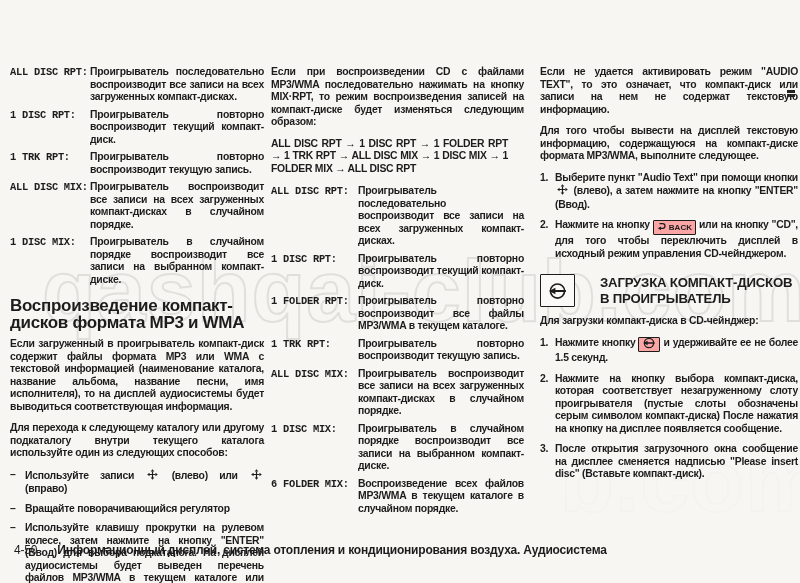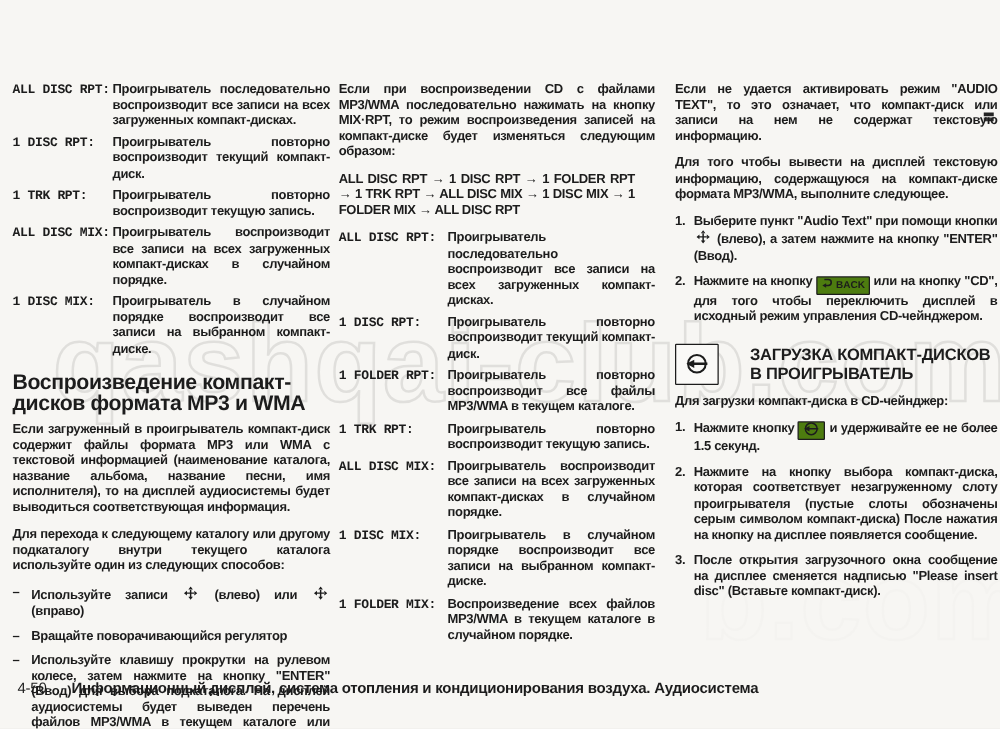--- a/index.html
+++ b/index.html
@@ -19,21 +19,21 @@
   .heading-l1{font-size:17px;line-height:16.5px;font-weight:bold;letter-spacing:-0.3px;
               margin:12px 0 7px 0;}
   .bullet-row{display:flex;margin:0 0 7px 0;}
   .dash{flex:0 0 15px;}
   .bullet-body{flex:1;text-align:justify;}
   .step-row{display:flex;margin:0 0 8px 0;}
   .step-num{flex:0 0 15px;}
   .step-body{flex:1;text-align:justify;}
   .seq{text-align:justify;margin:0 16px 10px 0;}
   .btn-box{display:inline-flex;align-items:center;gap:2px;border:1.3px solid #1c1c1c;
-           padding:0 3px;height:13px;vertical-align:-3px;background:#4d7c0f;border-radius:1px;}
+           padding:0 3px;height:13px;vertical-align:-3px;background:#fca5a5;border-radius:1px;}
   .btn-box .back-label{font-size:8px;font-weight:bold;letter-spacing:0;}
   .icon-inline{display:inline-block;vertical-align:-1px;margin:0 2px;}
   .section-head{display:flex;align-items:flex-start;gap:25px;margin:14px 0 8px 0;}
   .icon-box{flex:0 0 auto;width:33px;height:31px;border:1.6px solid #1c1c1c;border-radius:1px;
             display:flex;align-items:center;justify-content:center;background:#faf9f7;}
   .section-title{font-size:13.2px;line-height:15.5px;letter-spacing:-0.2px;padding-top:1px;}
   .footer{position:absolute;left:14px;bottom:26px;display:flex;align-items:baseline;gap:20px;
           font-size:12px;letter-spacing:-0.2px;}
   .footer .page-num{font-weight:normal;}
   .footer .footer-text{font-weight:bold;}
@@ -131,21 +131,21 @@
     </div>
     <div class="def-row">
       <span class="def-label">ALL DISC MIX:</span>
       <span class="def-text">Проигрыватель воспроизводит все записи на всех загруженных компакт-дисках в случайном порядке.</span>
     </div>
     <div class="def-row">
       <span class="def-label">1 DISC MIX:</span>
       <span class="def-text">Проигрыватель в случайном порядке воспроизводит все записи на выбранном компакт-диске.</span>
     </div>
     <div class="def-row">
-      <span class="def-label">1 FOLDER MIX:</span>
+      <span class="def-label">6 FOLDER MIX:</span>
       <span class="def-text">Воспроизведение всех файлов MP3/WMA в текущем каталоге в случайном порядке.</span>
     </div>
   </div>
 
   <div class="col col3">
     <p class="para">Если не удается активировать режим "AUDIO TEXT", то это означает, что компакт-диск или записи на нем не содержат текстовую информацию.</p>
     <p class="para">Для того чтобы вывести на дисплей текстовую информацию, содержащуюся на компакт-диске формата MP3/WMA, выполните следующее.</p>
 
     <div class="step-row">
       <span class="step-num">1.</span>

